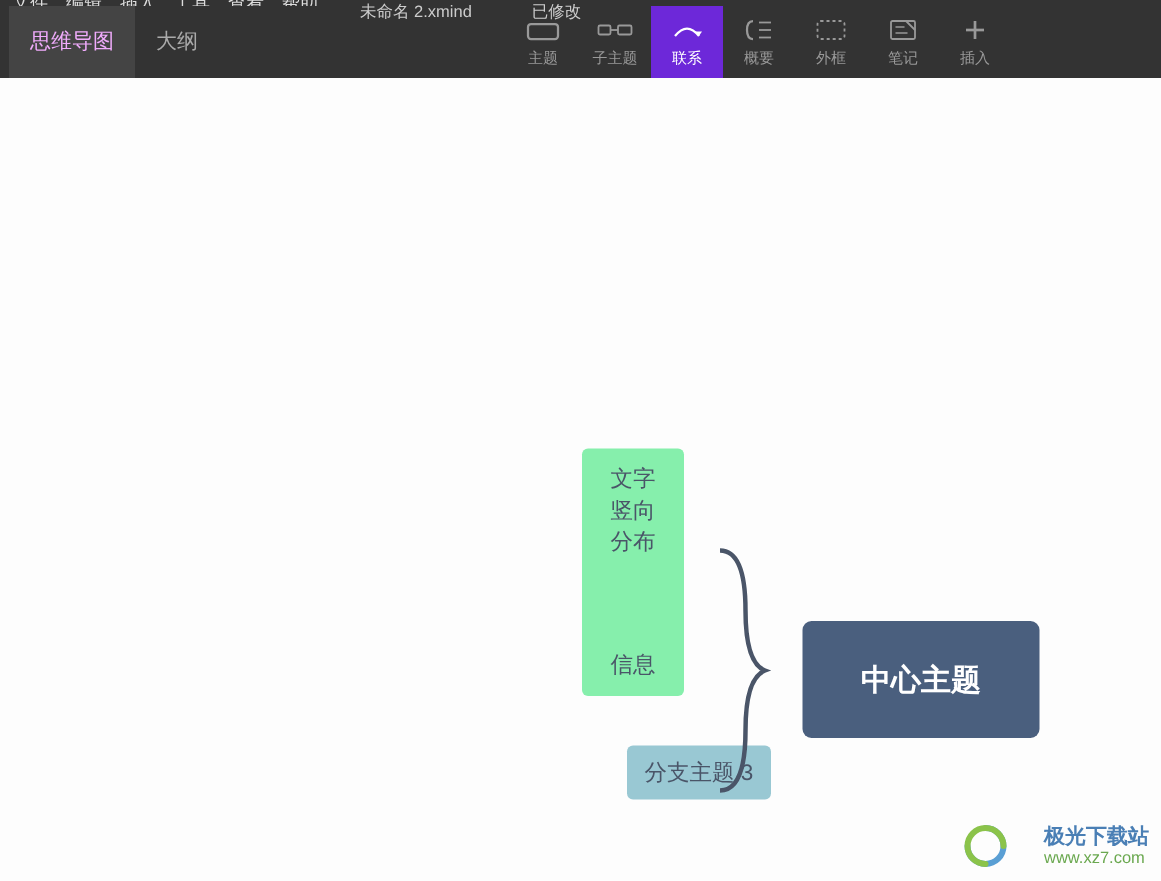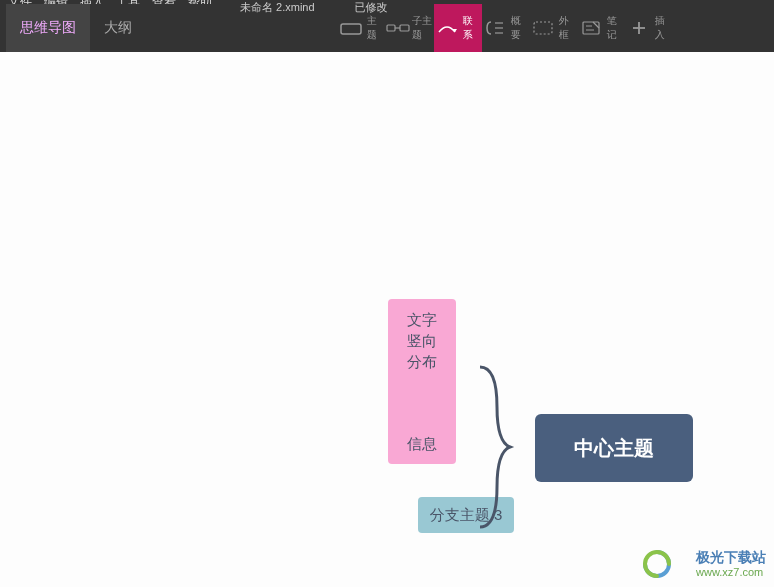--- a/index.html
+++ b/index.html
@@ -59,28 +59,29 @@
   color: #f0abfc;
 }
 .toolbar {
   display: flex;
   margin-left: auto;
   padding-right: 100px;
 }
 .tool-btn {
   width: 48px;
   display: flex;
+  flex-direction: column;
   align-items: center;
   justify-content: center;
   color: #999;
   cursor: pointer;
   gap: 2px;
 }
 .tool-btn.active {
-  background: #be185d;
+  background: #6d28d9;
   color: #fff;
 }
 .tool-btn .icon {
   width: 28px;
   height: 20px;
   display: flex;
   align-items: center;
   justify-content: center;
 }
 .tool-btn .label {
@@ -99,21 +100,21 @@
   align-items: center;
   justify-content: center;
   font-size: 15px;
   color: #4a5568;
 }
 .node-topic1 {
   left: 388px;
   top: 247px;
   width: 68px;
   height: 165px;
-  background: #f9a8d4;
+  background: #86efac;
   flex-direction: column;
   align-items: center;
   justify-content: flex-start;
   padding: 10px 0;
   line-height: 1.4;
 }
 .node-topic1 .info {
   margin-top: auto;
 }
 .node-topic2 {
@@ -121,21 +122,21 @@
   top: 445px;
   width: 96px;
   height: 36px;
   background: #99c8d3;
   margin-left: 42px;
 }
 .node-center {
   left: 535px;
   top: 362px;
   width: 158px;
-  height: 68px;
+  height: 78px;
   background: #4a5f7e;
   color: #fff;
   font-size: 20px;
   font-weight: bold;
   border-radius: 6px;
 }
 .brace {
   position: absolute;
   left: 475px;
   top: 310px;

